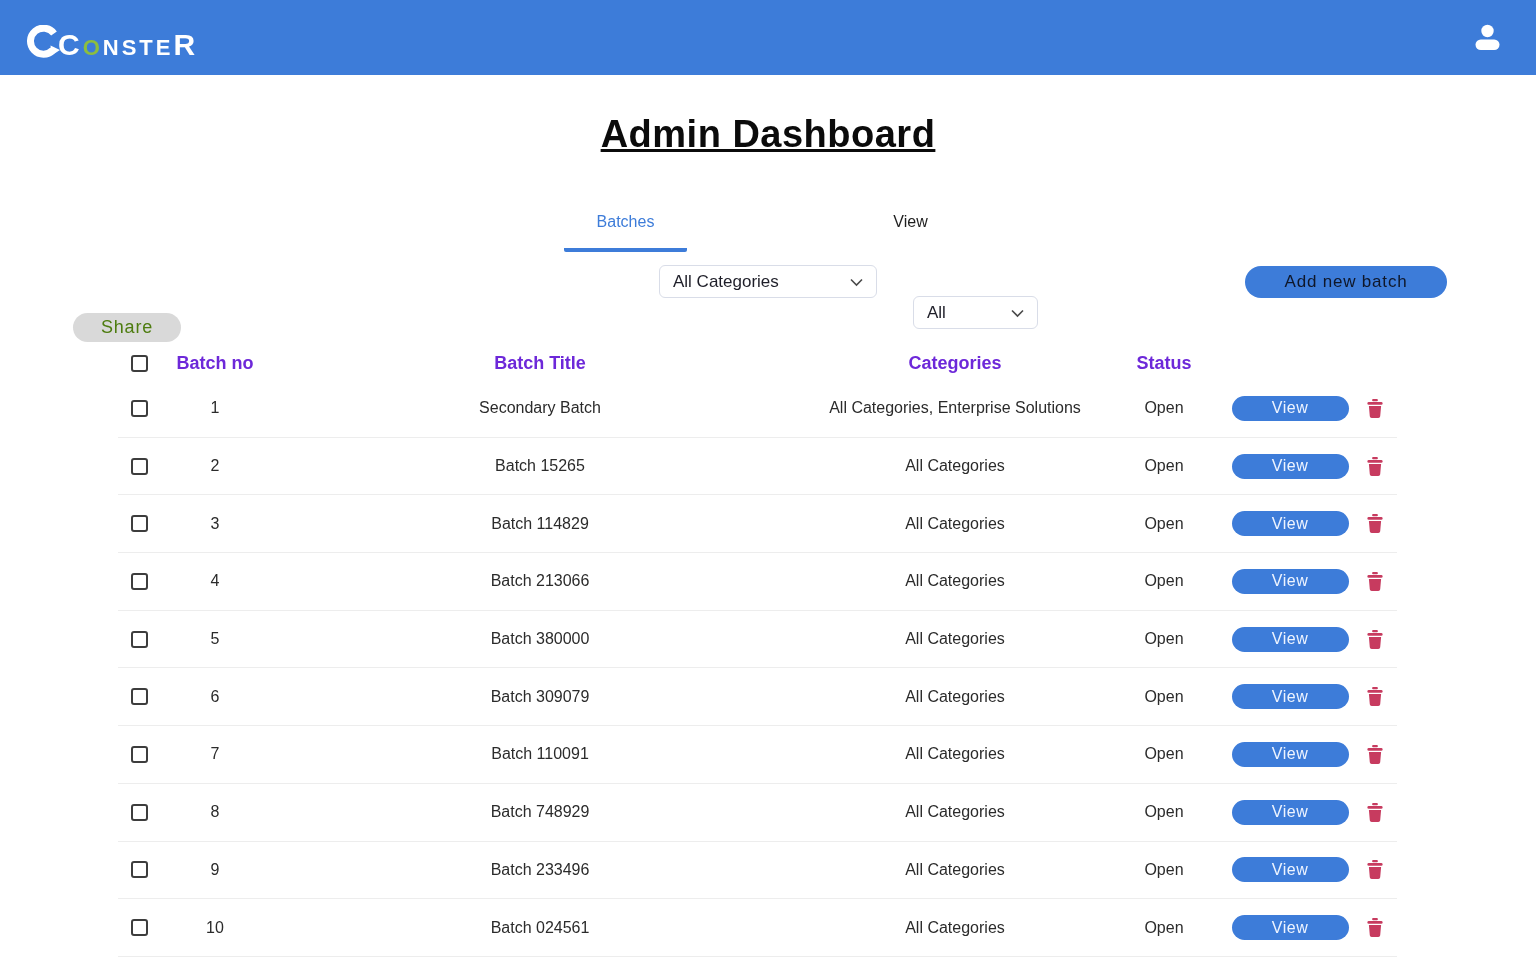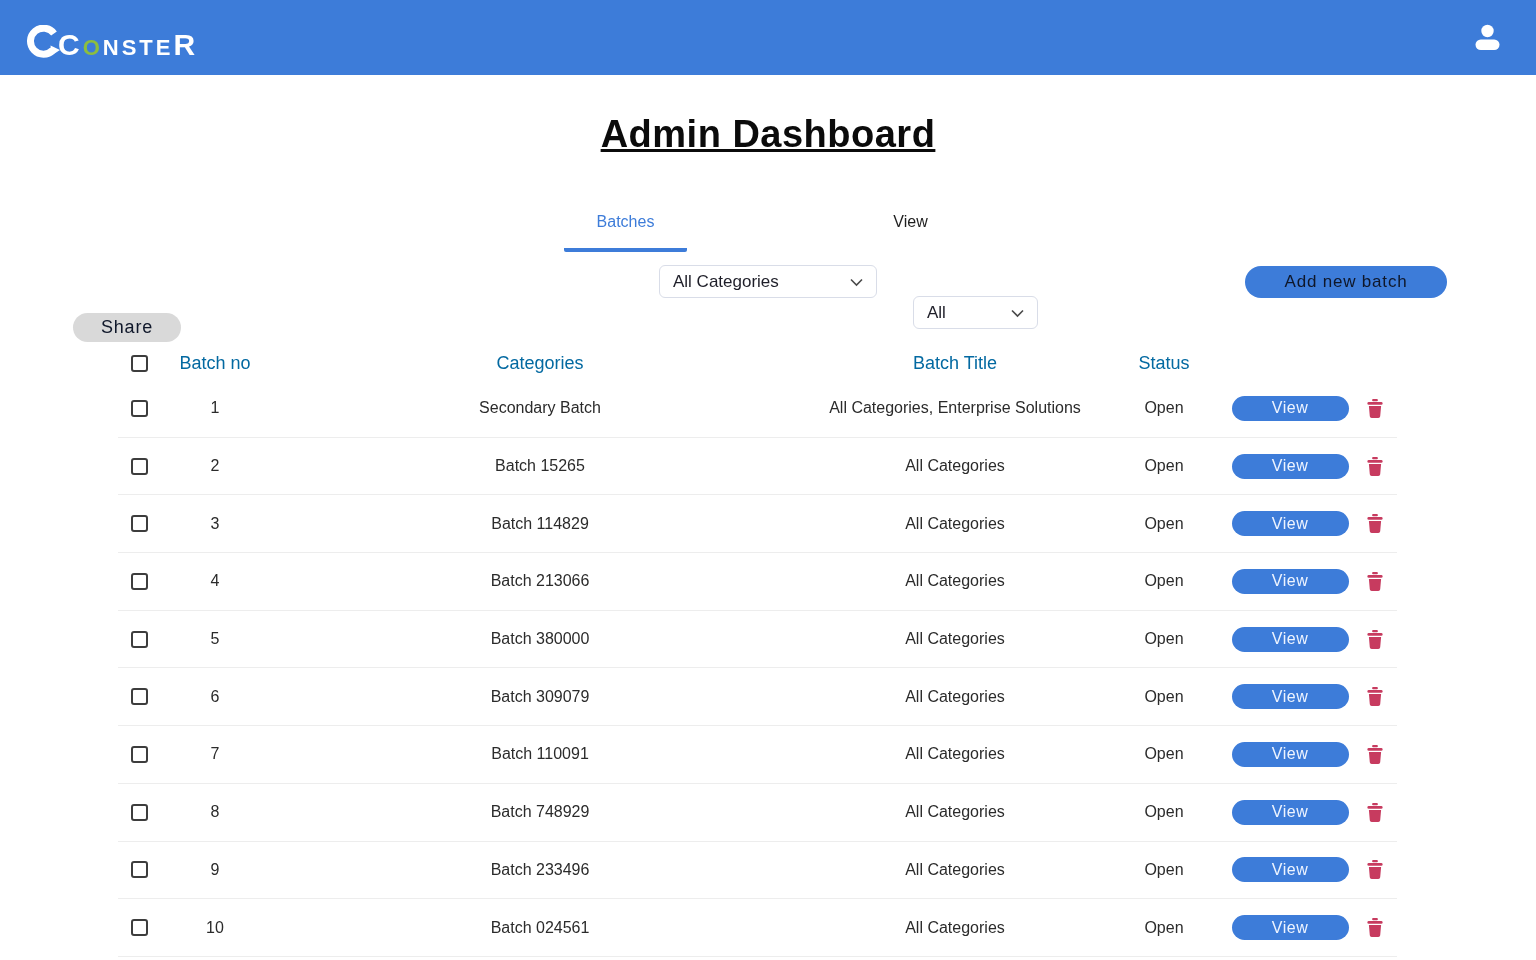--- a/index.html
+++ b/index.html
@@ -42,28 +42,28 @@
   }
   .select-cat { left:659px; width:218px; }
   .select-status { left:913px; width:125px;margin-top:31px; }
   .add-btn {
     position:absolute; left:1245px; top:266px; width:202px; height:32px;
     background:var(--accent); border:none; border-radius:16px; color:#0f172a;
     font-family:inherit; font-size:17px; letter-spacing:0.8px; cursor:pointer;
   }
   .share-btn {
     position:absolute; left:73px; top:313px; width:108px; height:29px;
-    background:var(--gray); border:none; border-radius:15px; color:#0f172a;
+    background:var(--gray); border:none; border-radius:15px; color:#4d7c0f;
     font-family:inherit; font-size:18px; letter-spacing:0.8px; cursor:pointer;
   }
 
   
   .table { position:absolute; left:118px; top:346px; width:1279px; }
   .trow { display:grid; grid-template-columns:42px 110px 540px 290px 128px 124px 45px; align-items:center; }
-  .thead { height:34px; font-size:18px; font-weight:400; color:#0369a1; }
+  .thead { height:34px; font-size:18px; font-weight:700; color:#6d28d9; }
   .drow { height:57.7px; border-bottom:1px solid #ededed; font-size:16px; color:#2b2b2b; }
   .cell-center { text-align:center; }
   .cb-cell { display:flex; justify-content:center; }
   .checkbox { width:17px; height:17px; border:2px solid #3d3d3d; border-radius:3px; background:#fff; cursor:pointer; display:inline-block; }
   .view-cell { display:flex; justify-content:center; }
   .view-btn { width:117px; height:25px; background:var(--accent); border:none; border-radius:12.5px;
     color:#eef4ff; font-family:inherit; font-size:16px; letter-spacing:0.5px; cursor:pointer;
     display:flex; align-items:center; justify-content:center; }
   .trash-cell { display:flex; justify-content:center; }
   .trash-btn { background:none; border:none; cursor:pointer; padding:0; line-height:0; }
@@ -123,22 +123,22 @@
 </div>
 <button class="add-btn">Add new batch</button>
 <button class="share-btn">Share</button>
 
 <div class="table">
   <div class="trow thead">
     <div class="cb-cell">
         <span class="checkbox"></span>
       </div>
     <div class="cell-center">Batch no</div>
+    <div class="cell-center">Batch Title</div>
     <div class="cell-center">Categories</div>
-    <div class="cell-center">Batch Title</div>
     <div class="cell-center">Status</div>
     <div></div>
     <div></div>
   </div>
   <div>
   <div class="trow drow">
     <div class="cb-cell">
           <span class="checkbox"></span>
         </div>
     <div class="cell-center">1</div>

